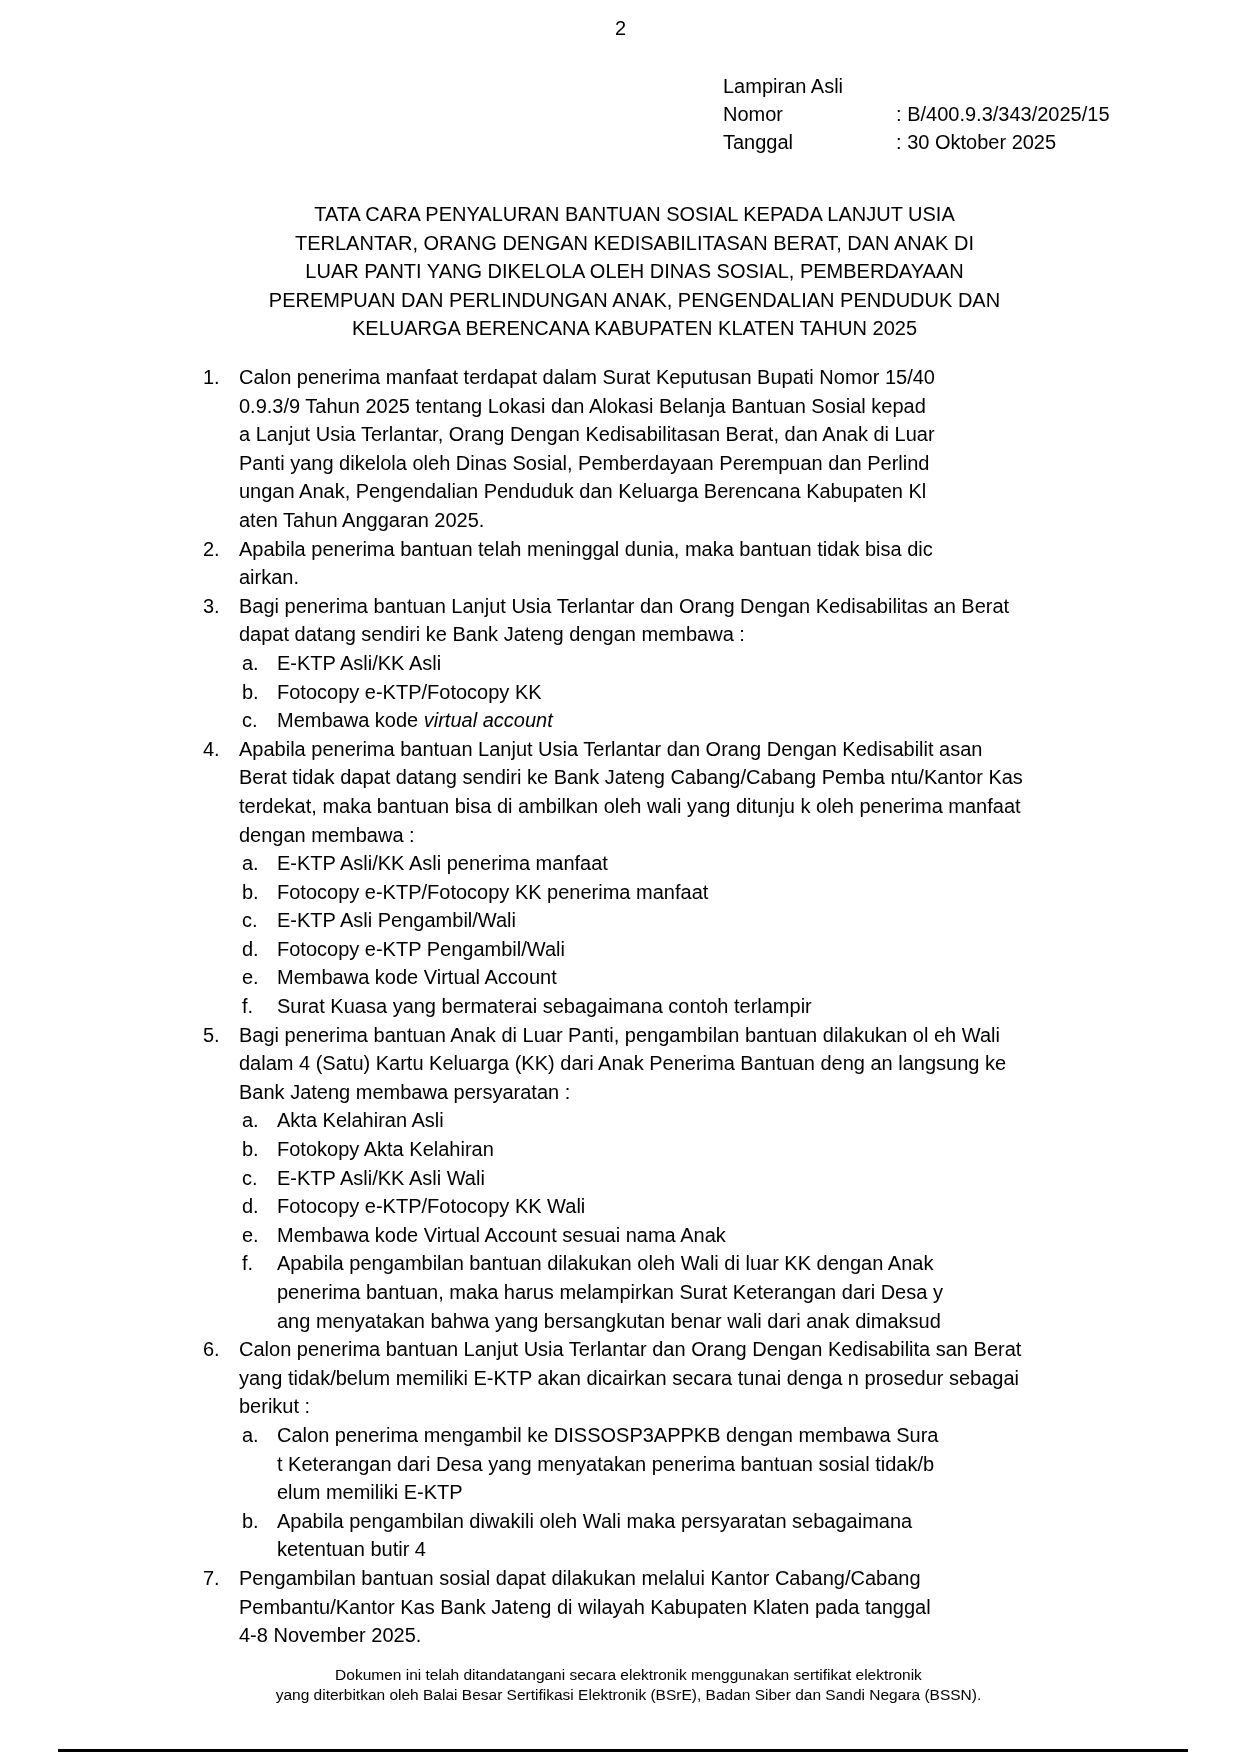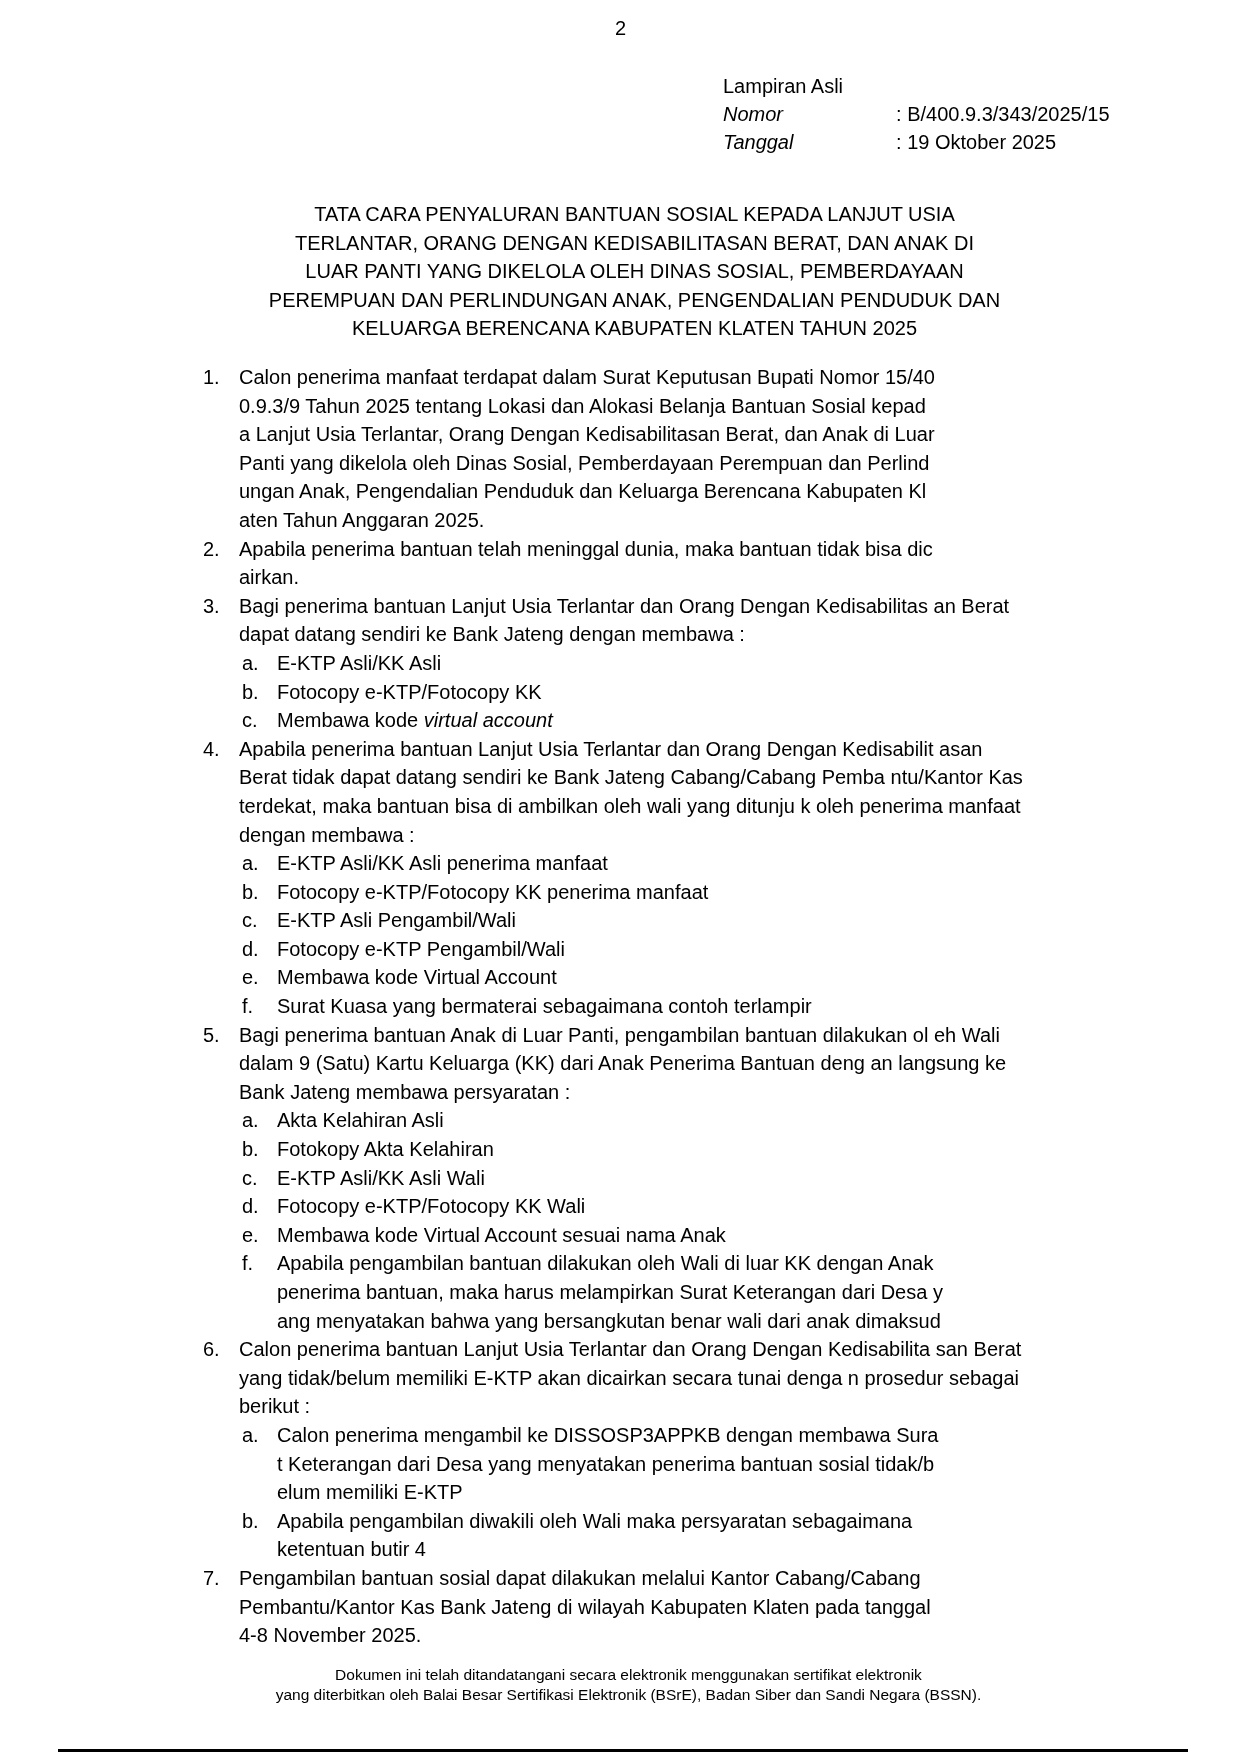--- a/index.html
+++ b/index.html
@@ -13,21 +13,21 @@
   }
   .page-number{
     position:absolute;top:14px;left:0;width:1241px;
     text-align:center;font-size:20px;line-height:28px;
   }
   .header-block{
     position:absolute;top:72px;left:723px;
     font-size:20px;line-height:28px;
   }
   .header-row{display:flex;}
-  .header-row .hlabel{width:173px;flex:none;font-style:italic;}
+  .header-row .hlabel{width:173px;flex:none;}
   .header-row .hsep{white-space:pre;}
   .title-block{
     position:absolute;top:200px;left:0;width:1241px;
     text-align:center;font-size:20px;line-height:28.6px;
     white-space:pre-line;
     padding-left:14px;
   }
   .body-list{
     position:absolute;top:363px;left:203px;width:820px;
     font-size:20px;line-height:28.6px;
@@ -60,21 +60,21 @@
       <span>Lampiran Asli</span>
     </div>
     <div class="header-row">
       <span class="hlabel">Nomor</span>
         <span class="hsep">: </span>
         <span>B/400.9.3/343/2025/15</span>
     </div>
     <div class="header-row">
       <span class="hlabel">Tanggal</span>
         <span class="hsep">: </span>
-        <span>19 Oktober 2025</span>
+        <span>30 Oktober 2025</span>
     </div>
   </div>
 
   <div class="title-block">TATA CARA PENYALURAN BANTUAN SOSIAL KEPADA LANJUT USIA
 TERLANTAR, ORANG DENGAN KEDISABILITASAN BERAT, DAN ANAK DI
 LUAR PANTI YANG DIKELOLA OLEH DINAS SOSIAL, PEMBERDAYAAN
 PEREMPUAN DAN PERLINDUNGAN ANAK, PENGENDALIAN PENDUDUK DAN
 KELUARGA BERENCANA KABUPATEN KLATEN TAHUN 2025</div>
 
   <div class="body-list">
@@ -146,21 +146,21 @@
           <span class="letter">f.</span>
           <div class="stext">Surat Kuasa yang bermaterai sebagaimana contoh terlampir</div>
         </div>
       </div>
     </div>
 
     <div class="item">
       <span class="num">5.</span>
       <div style="flex:1;">
         <div class="itext">Bagi penerima bantuan Anak di Luar Panti, pengambilan bantuan dilakukan ol
-eh Wali dalam 9 (Satu) Kartu Keluarga (KK) dari Anak Penerima Bantuan deng
+eh Wali dalam 4 (Satu) Kartu Keluarga (KK) dari Anak Penerima Bantuan deng
 an langsung ke Bank Jateng membawa persyaratan :</div>
         <div class="subitem">
           <span class="letter">a.</span>
           <div class="stext">Akta Kelahiran Asli</div>
         </div>
         <div class="subitem">
           <span class="letter">b.</span>
           <div class="stext">Fotokopy Akta Kelahiran</div>
         </div>
         <div class="subitem">

